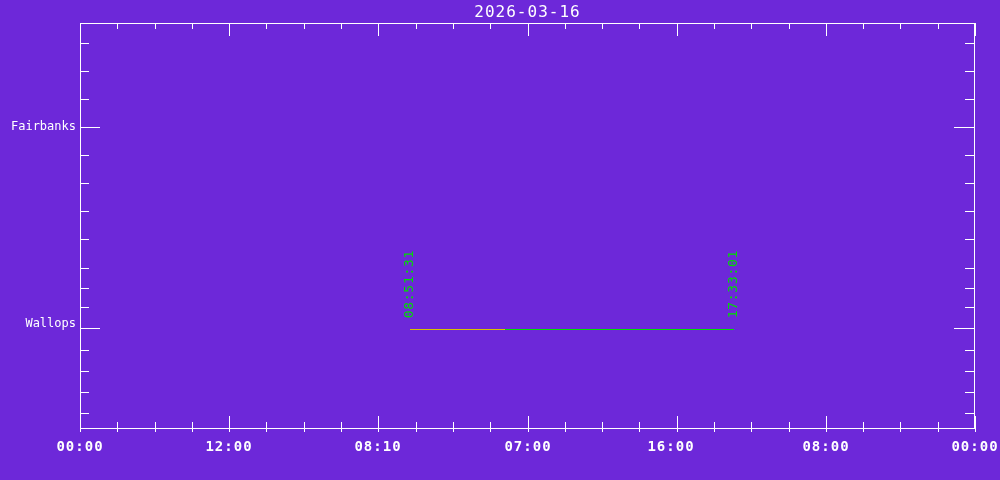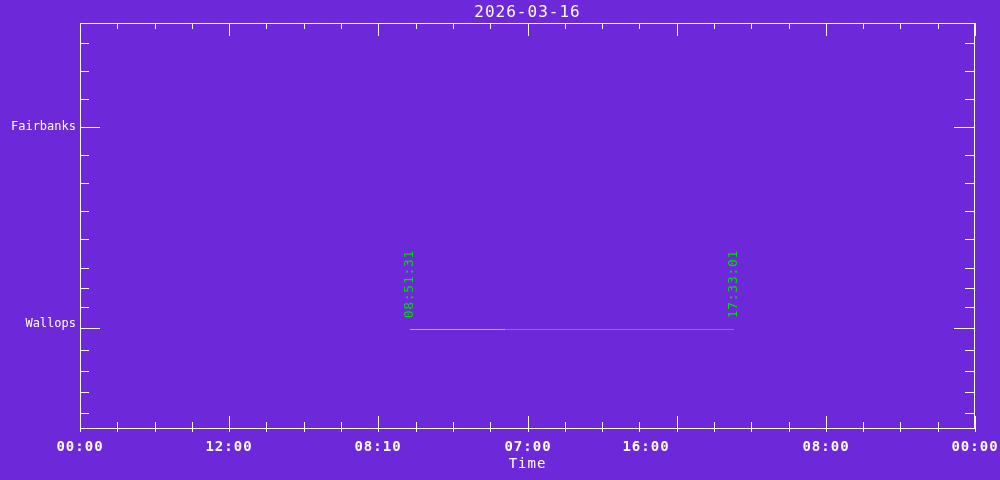--- a/index.html
+++ b/index.html
@@ -64,21 +64,20 @@
     letter-spacing: 0.7px;
     white-space: pre;
   }
 </style>
 </head>
 <body>
 
 <div class="figure" id="figure">
   <div class="plot-title">2026-03-16</div>
   <div class="frame"></div>
-  <div class="axis-title">Time</div>
 <div class="tick" style="left: 80px; top: 422px; width: 1px; height: 10px;"></div>
     <div class="tick" style="left: 80px; top: 23px; width: 1px; height: 6px;"></div>
     <div class="tick" style="left: 117px; top: 422px; width: 1px; height: 10px;"></div>
     <div class="tick" style="left: 117px; top: 23px; width: 1px; height: 6px;"></div>
     <div class="tick" style="left: 155px; top: 422px; width: 1px; height: 10px;"></div>
     <div class="tick" style="left: 155px; top: 23px; width: 1px; height: 6px;"></div>
     <div class="tick" style="left: 192px; top: 422px; width: 1px; height: 10px;"></div>
     <div class="tick" style="left: 192px; top: 23px; width: 1px; height: 6px;"></div>
     <div class="tick" style="left: 229px; top: 422px; width: 1px; height: 10px;"></div>
     <div class="tick" style="left: 229px; top: 23px; width: 1px; height: 6px;"></div>
@@ -129,21 +128,21 @@
     <div class="tick" style="left: 229px; top: 23px; width: 1px; height: 13px;"></div>
     <div class="xlab" style="left: 194px; top: 438px;">12:00</div>
     <div class="tick" style="left: 378px; top: 416px; width: 1px; height: 16px;"></div>
     <div class="tick" style="left: 378px; top: 23px; width: 1px; height: 13px;"></div>
     <div class="xlab" style="left: 343px; top: 438px;">08:10</div>
     <div class="tick" style="left: 528px; top: 416px; width: 1px; height: 16px;"></div>
     <div class="tick" style="left: 528px; top: 23px; width: 1px; height: 13px;"></div>
     <div class="xlab" style="left: 493px; top: 438px;">07:00</div>
     <div class="tick" style="left: 677px; top: 416px; width: 1px; height: 16px;"></div>
     <div class="tick" style="left: 677px; top: 23px; width: 1px; height: 13px;"></div>
-    <div class="xlab" style="left: 611px; top: 438px;">16:00</div>
+    <div class="xlab" style="left: 636px; top: 438px;">16:00</div>
     <div class="tick" style="left: 826px; top: 416px; width: 1px; height: 16px;"></div>
     <div class="tick" style="left: 826px; top: 23px; width: 1px; height: 13px;"></div>
     <div class="xlab" style="left: 791px; top: 438px;">08:00</div>
     <div class="tick" style="left: 975px; top: 416px; width: 1px; height: 16px;"></div>
     <div class="tick" style="left: 975px; top: 23px; width: 1px; height: 13px;"></div>
     <div class="xlab" style="left: 940px; top: 438px;">00:00</div>
     <div class="tick" style="left: 80px; top: 43px; width: 9px; height: 1px;"></div>
     <div class="tick" style="left: 965px; top: 43px; width: 9px; height: 1px;"></div>
     <div class="tick" style="left: 80px; top: 71px; width: 9px; height: 1px;"></div>
     <div class="tick" style="left: 965px; top: 71px; width: 9px; height: 1px;"></div>

